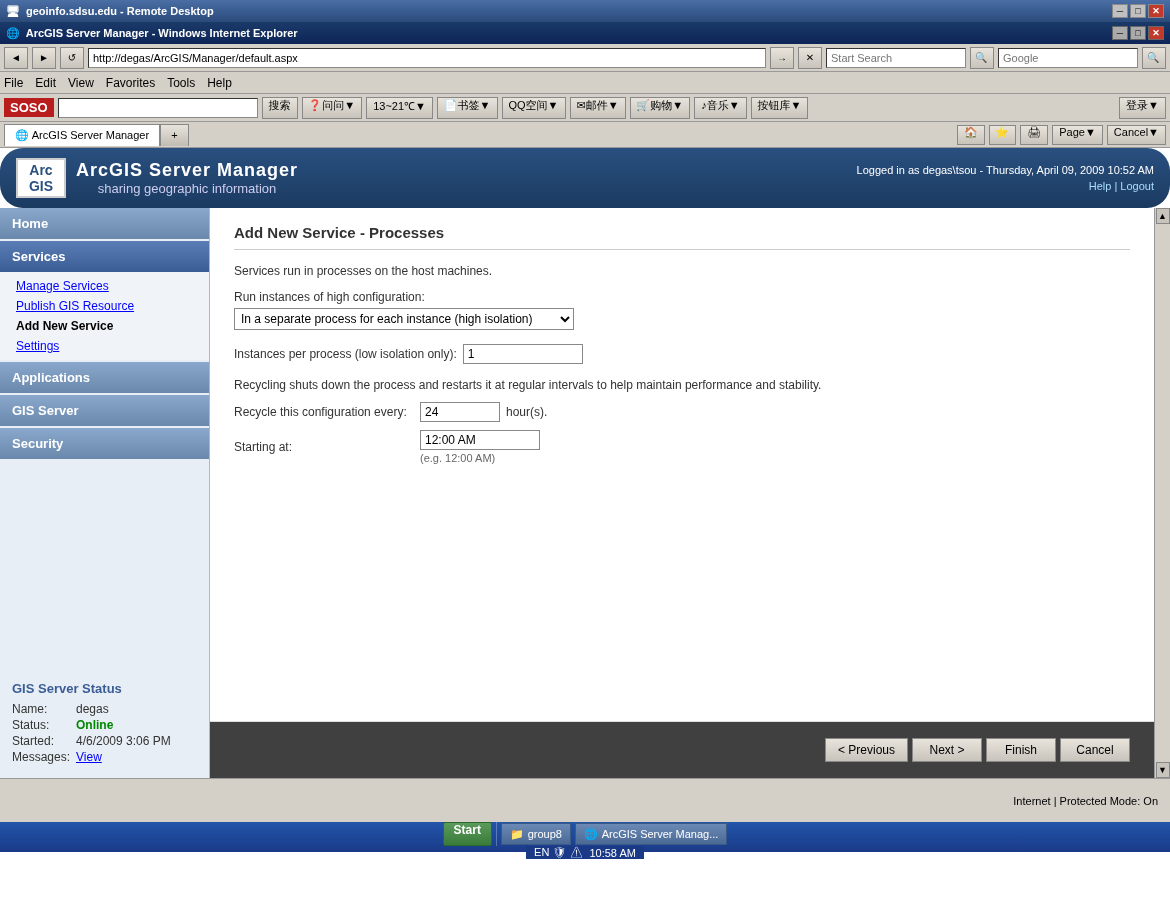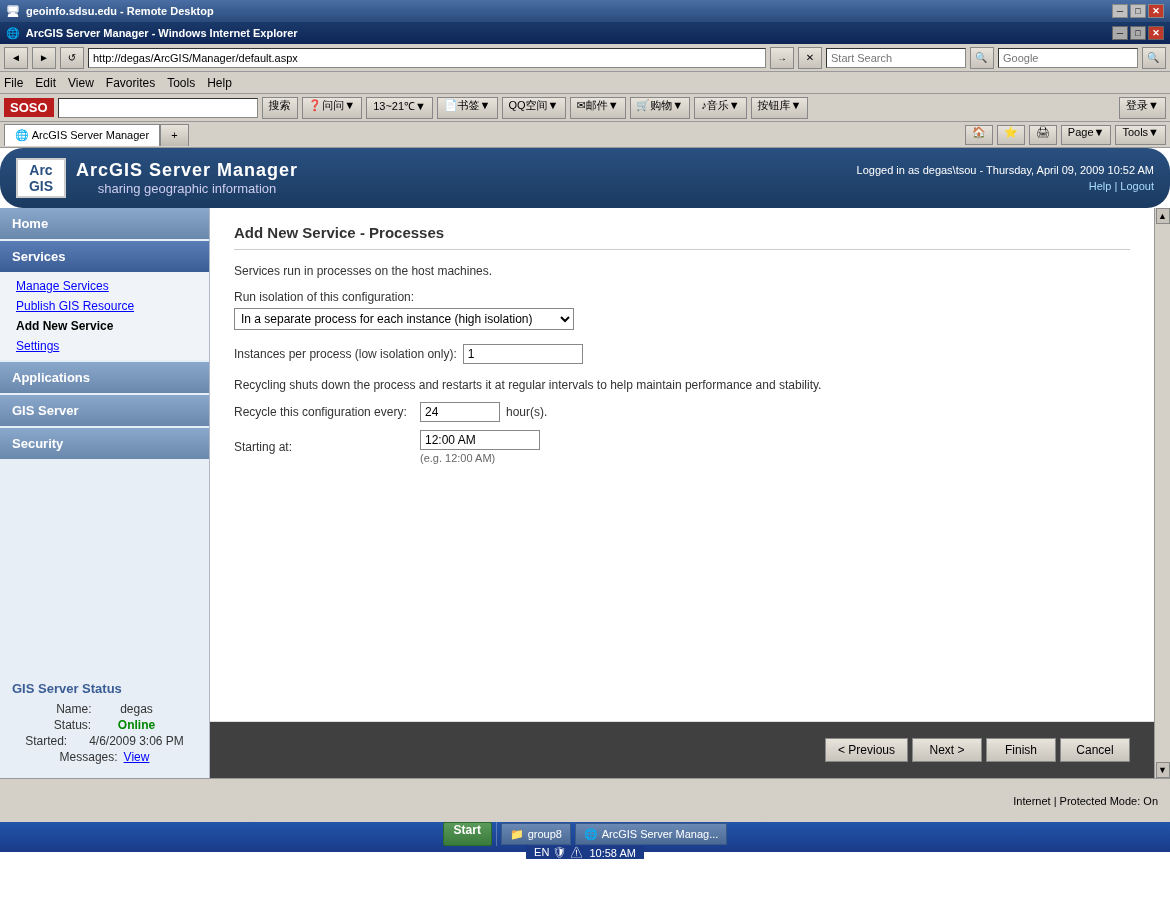--- a/index.html
+++ b/index.html
@@ -193,21 +193,21 @@
     .sidebar-status {
       padding: 12px;
       font-size: 12px;
     }
     .sidebar-status-title {
       color: #3a5d95;
       font-weight: bold;
       font-size: 13px;
       margin-bottom: 6px;
     }
-    .status-row { display: flex; gap: 4px; margin-bottom: 2px; justify-content: center; }
+    .status-row { display: flex; gap: 4px; margin-bottom: 2px; }
     .status-label { font-weight: normal; color: #333; width: 60px; }
     .status-value { color: #333; }
     .status-value.online { color: #080; font-weight: bold; }
     .status-link { color: #00f; text-decoration: underline; cursor: pointer; }
 
     
     .content-area {
       flex: 1;
       padding: 16px 24px;
       overflow-y: auto;
@@ -447,21 +447,21 @@
       <span>🌐</span>
       &nbsp;<span>ArcGIS Server Manager</span>
     </div>
     <div class="tab-item">+</div>
   </div>
   <div class="tabs-right">
     <div class="tab-ctrl-btn">🏠</div>
     <div class="tab-ctrl-btn">⭐</div>
     <div class="tab-ctrl-btn">🖨</div>
     <div class="tab-ctrl-btn">Page▼</div>
-    <div class="tab-ctrl-btn">Tools▼</div>
+    <div class="tab-ctrl-btn">Cancel▼</div>
   </div>
 </div>
 
 <div class="arcgis-header">
   <div class="arcgis-logo">
     <div class="arc-logo-box">
       <div style="text-align:center;">
         <div style="color:#2a5080;font-size:14px;font-weight:bold;">Arc</div>
         <div style="color:#2a5080;font-size:14px;font-weight:bold;">GIS</div>
       </div>
@@ -527,21 +527,21 @@
     </div>
   </div>
 
   <div class="content-wrapper">
     <div class="content-area">
       <div class="page-title">Add New Service - Processes</div>
 
       <div class="section-desc">Services run in processes on the host machines.</div>
 
       <div class="form-group">
-        <label class="form-label">Run isolation of this configuration:</label>
+        <label class="form-label">Run instances of high configuration:</label>
         <select class="form-select"><option>In a separate process for each instance (high isolation)</option><option>In a pooled process (low isolation)</option></select>
       </div>
 
       <div class="form-group" style="display:flex;align-items:center;gap:6px;">
         <label class="form-label-inline">Instances per process (low isolation only):</label>
         <input class="form-input" type="text" value="1" style="">
       </div>
 
       <div class="recycle-desc">Recycling shuts down the process and restarts it at regular intervals to help maintain performance and stability.</div>
 

